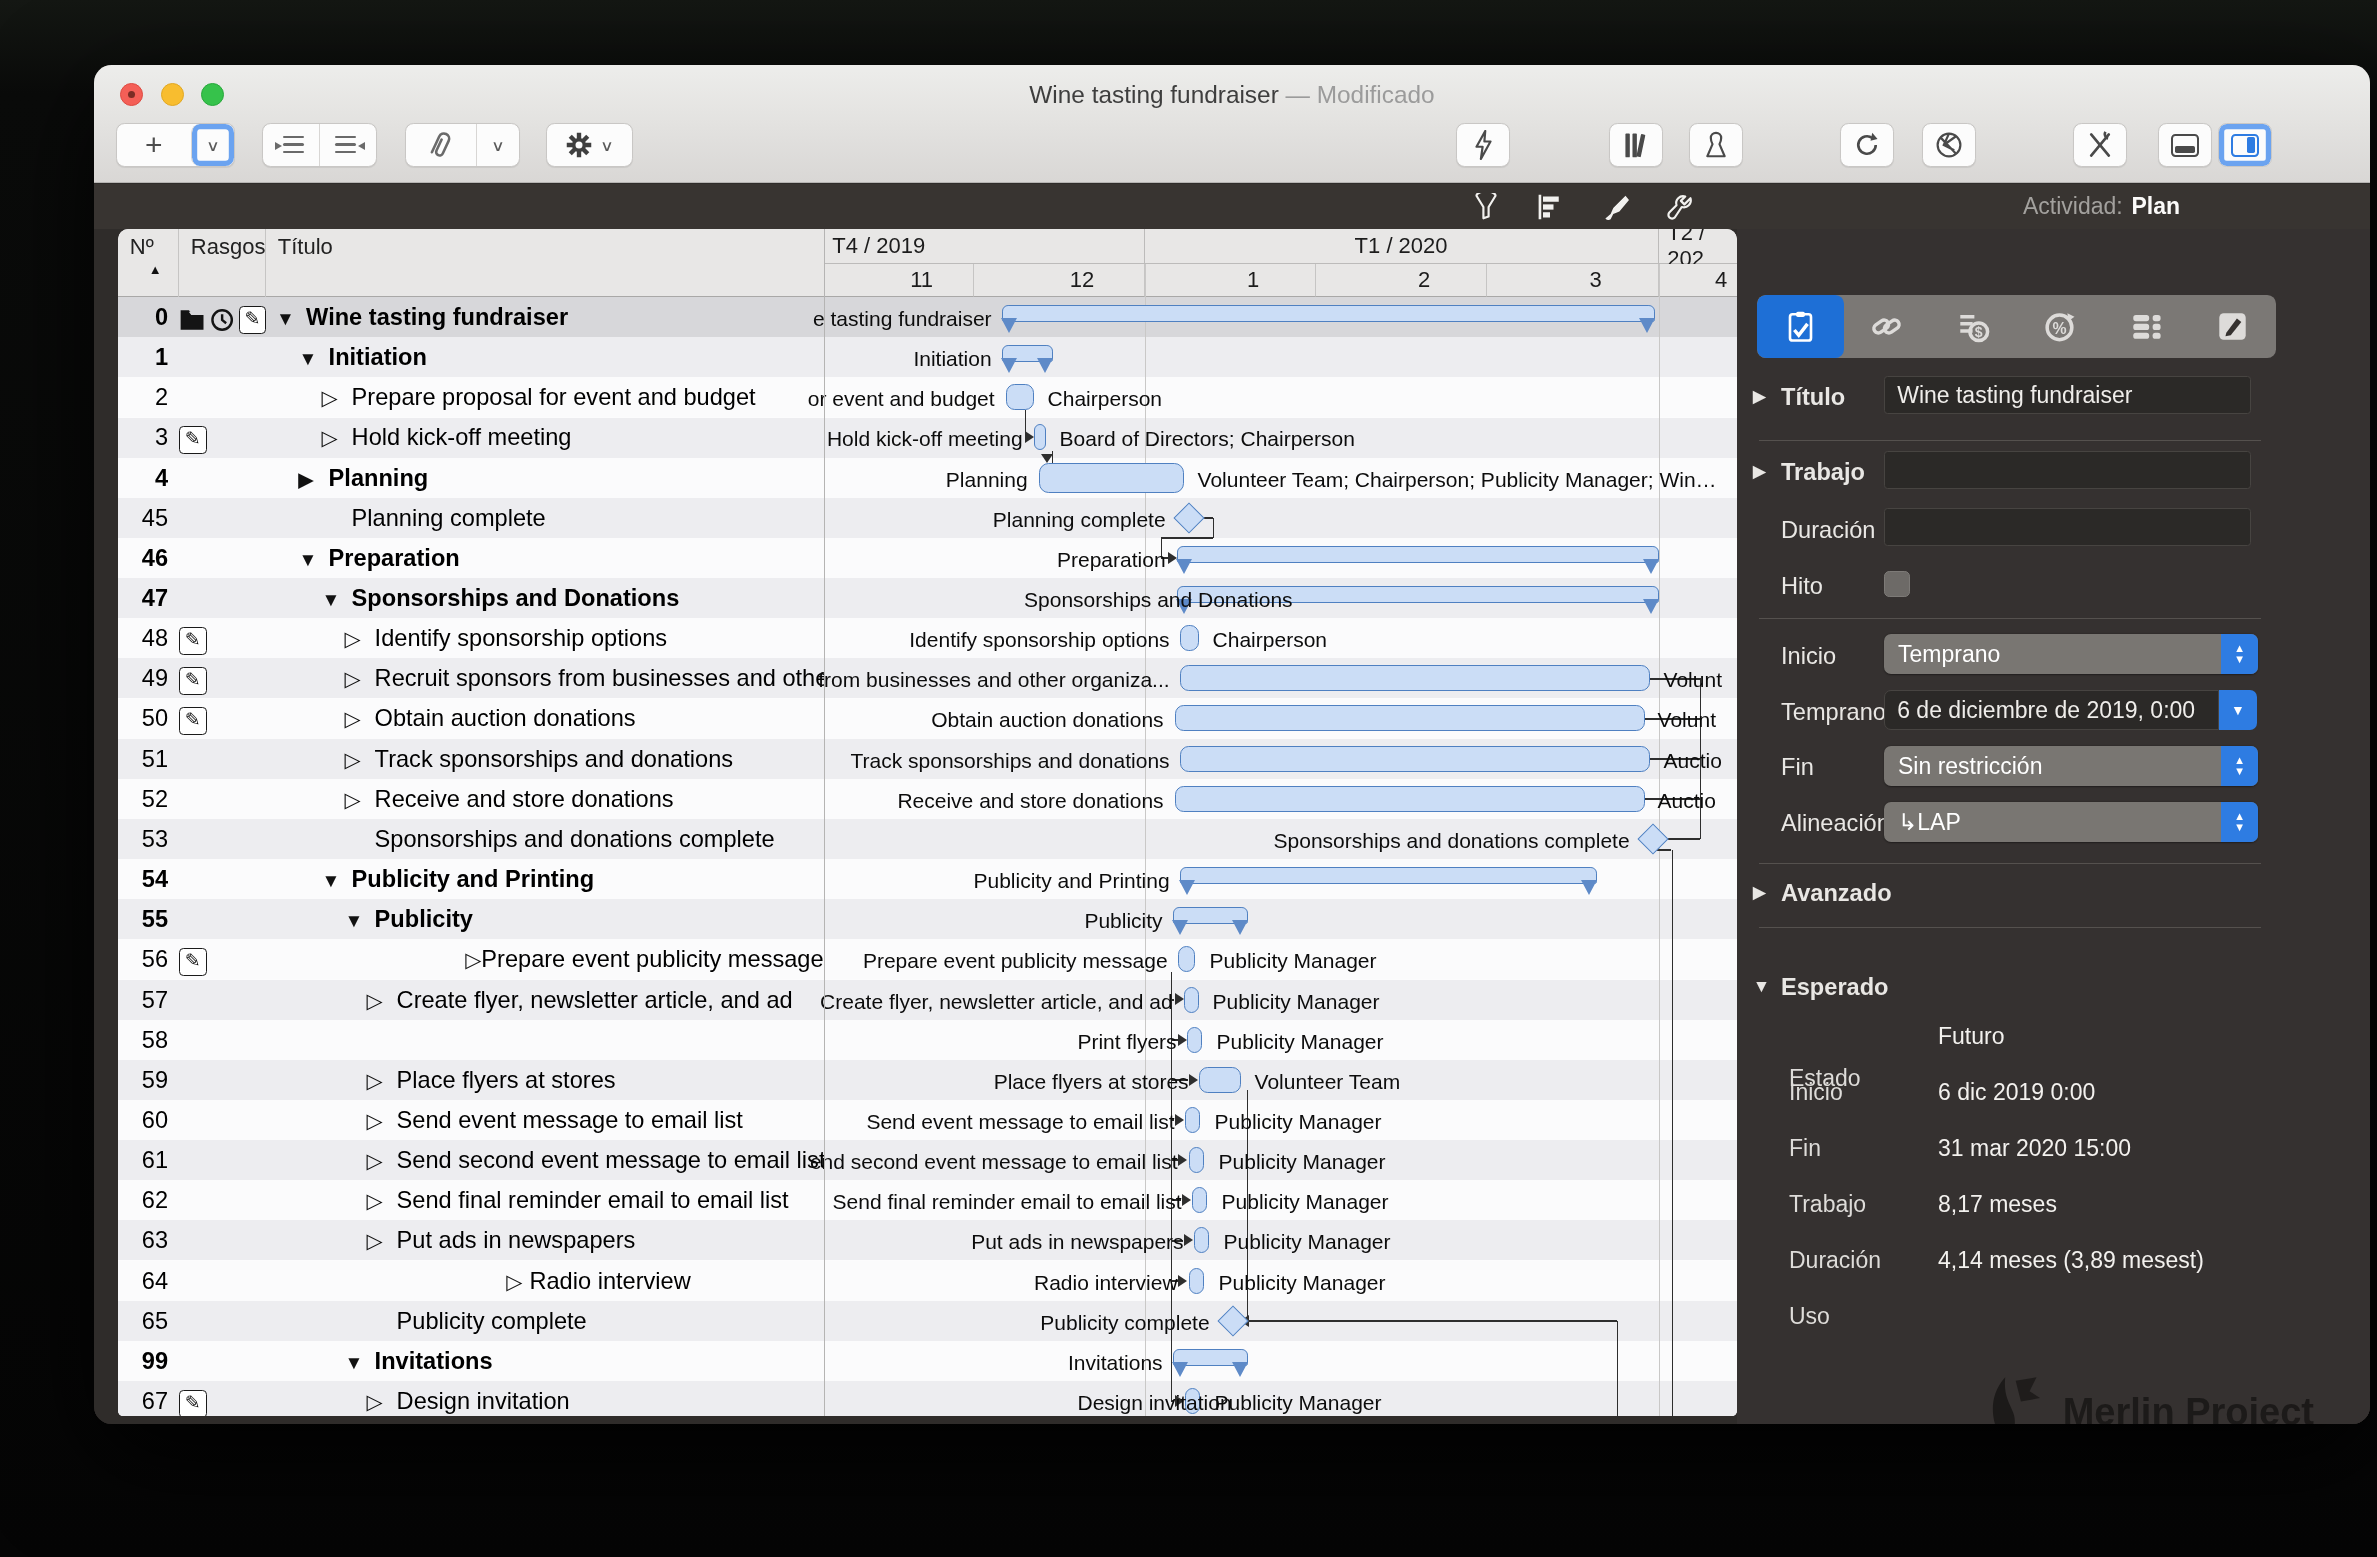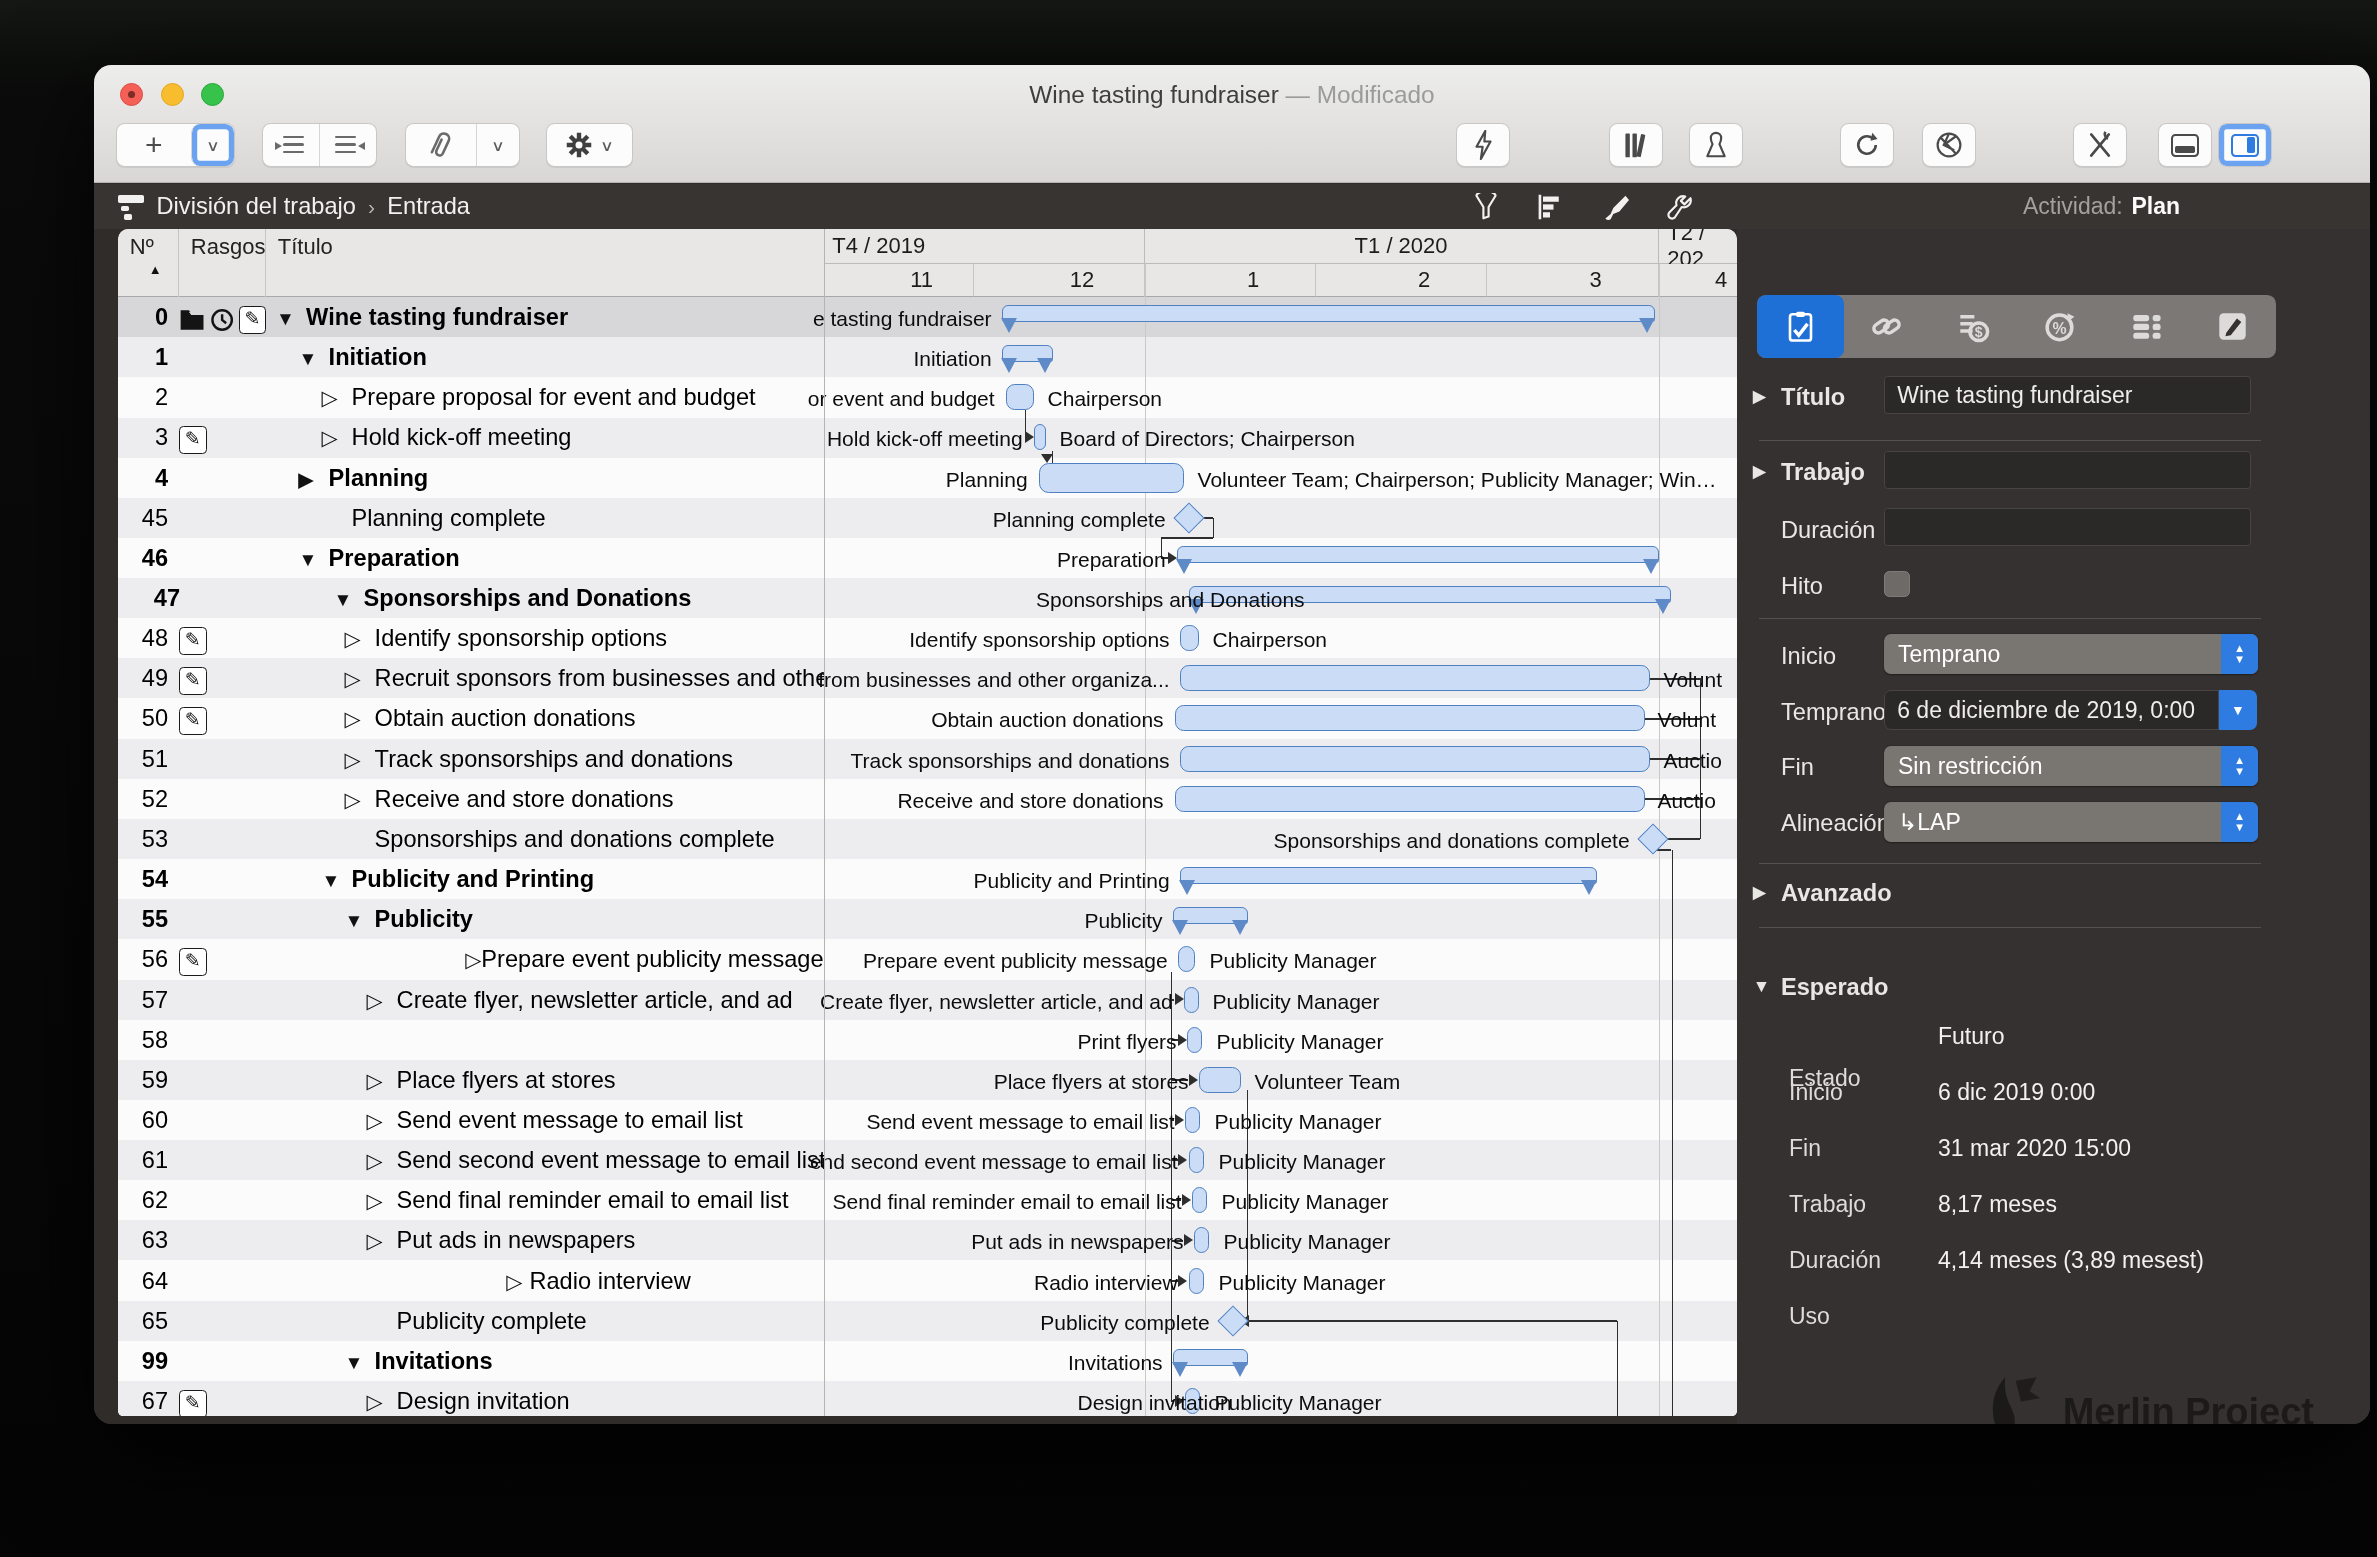--- a/index.html
+++ b/index.html
@@ -222,30 +222,20 @@
           </span>
       </div>
       <div class="tb-btn blue-ring" style="left:2124px;width:54px;">
         <span style="display:block;width:28px;height:23px;border:2.2px solid #2e7ce2;border-radius:4.4px;position:relative;">
             <i style="position:absolute;top:1.7px;bottom:1.7px;right:1.7px;width:8.7px;background:#2e7ce2;border-radius:1.7px;"></i>
           </span>
       </div>
     </div>
 
     <div class="crumbbar">
-      <div class="crumb">
-        <span class="wbsicon">
-            <i></i>
-            <i></i>
-            <i></i>
-          </span>
-        <span>División del trabajo</span>
-        <span class="sep">›</span>
-        <span>Entrada</span>
-      </div>
       <div class="crumb-actions">
         <svg class="ic" width="26" height="28" viewBox="0 0 30 32">
             <path d="M4 3 a11 5 0 0 1 22 0 L18 16 L18 27 L12 29 L12 16 Z" fill="none" stroke="#f2f1ef" stroke-width="2.5" stroke-linejoin="round"></path>
           </svg>
         <svg class="ic" width="28" height="28" viewBox="0 0 32 32">
             <g fill="#f2f1ef">
               <rect x="3" y="2" width="3" height="28"></rect>
               <rect x="8" y="4" width="18" height="6"></rect>
               <rect x="8" y="13" width="12" height="6"></rect>
               <rect x="8" y="22" width="8" height="6"></rect>
@@ -373,21 +363,21 @@
               <div class="bar-mile" style="left:1060px;top:8.7px;"></div>
               <div class="gl-left" style="right:571px;top:9.6px;">Planning complete</div>
             </div>
             <div style="position:absolute;left:0;top:241px;width:1619px;height:40px;">
               <div class="cell-n" style="font-weight:700;">46</div>
               <div class="cell-r"></div>
               <div class="cell-t" style="padding-left:33px;font-weight:700;"><span class="marker">▼</span><span>Preparation</span></div>
               <div class="bar-sum" style="left:1059px;width:482px;top:7.9px;"></div>
               <div class="gl-left" style="right:571px;top:9.6px;">Preparation</div>
             </div>
-            <div style="position:absolute;left:12px;top:281px;width:1746px;height:40px;">
+            <div style="position:absolute;left:0;top:281px;width:1746px;height:40px;">
               <div class="cell-n" style="font-weight:700;">47</div>
               <div class="cell-r"></div>
               <div class="cell-t" style="padding-left:56px;font-weight:700;"><span class="marker">▼</span><span>Sponsorships and Donations</span></div>
               <div class="bar-sum" style="left:1059px;width:482px;top:7.9px;"></div>
               <div class="gl-left" style="right:571px;top:9.6px;">Sponsorships and Donations</div>
             </div>
             <div style="position:absolute;left:0;top:321px;width:1619px;height:40px;">
               <div class="cell-n">48</div>
               <div class="cell-r">
                 <span class="pencil-ic">✎</span>

